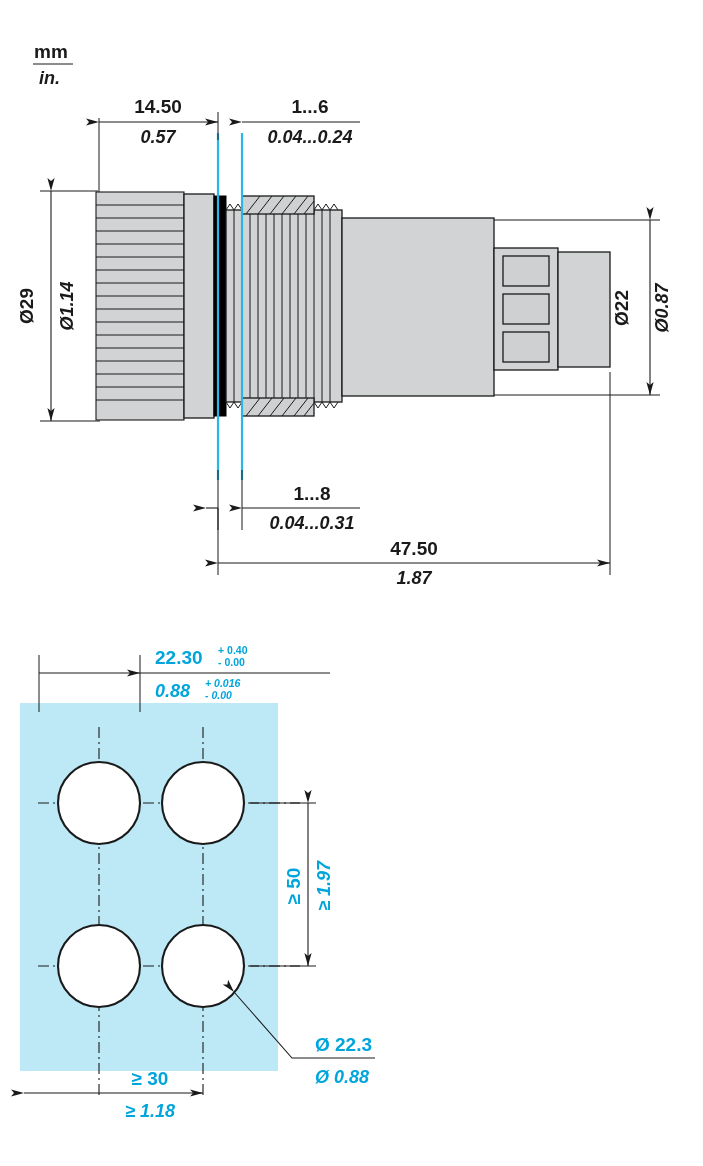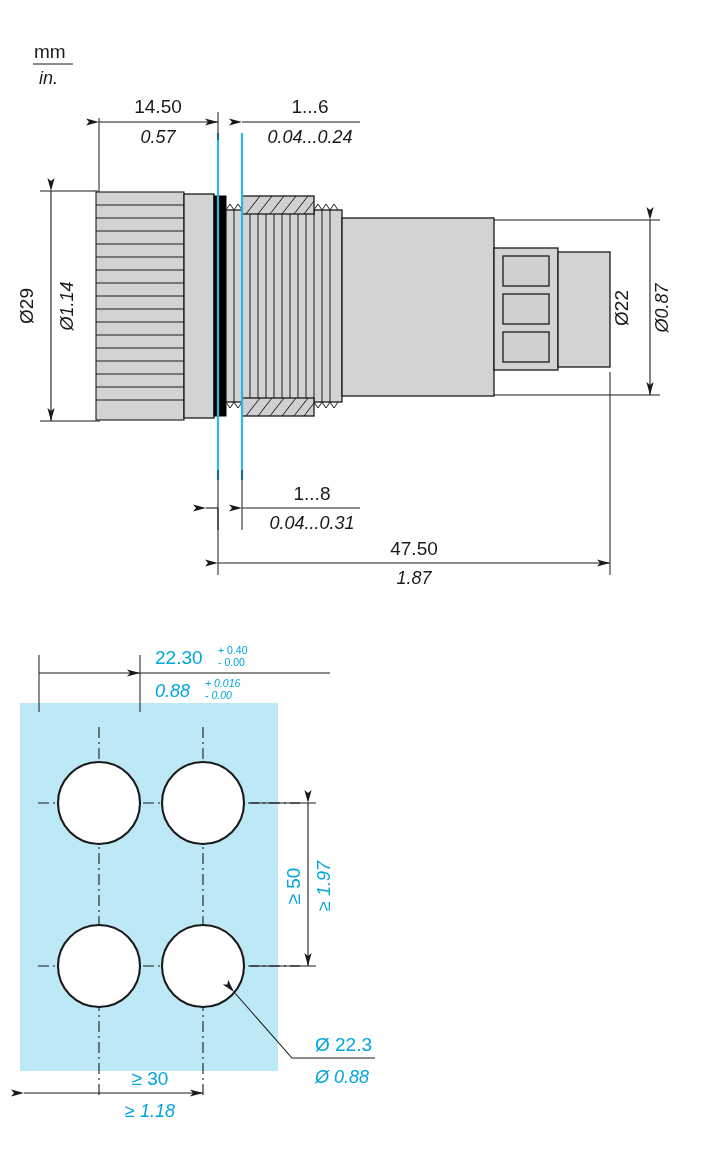--- a/index.html
+++ b/index.html
@@ -12,20 +12,21 @@
     height: 1166px;
     position: relative;
     font-family: "Liberation Sans", sans-serif;
     overflow: hidden;
   }
   #sheet {
     position: absolute;
     left: 0; top: 0;
     width: 703px;
     height: 1042px;
+    font-weight: bold;
   }
   svg { display: block; }
   text { font-family: "Liberation Sans", sans-serif; }
   .dim-mm {
     font-size: 19px;
     fill: #1a1a1a;
   }
   .dim-in {
     font-size: 18px;
     fill: #1a1a1a;

